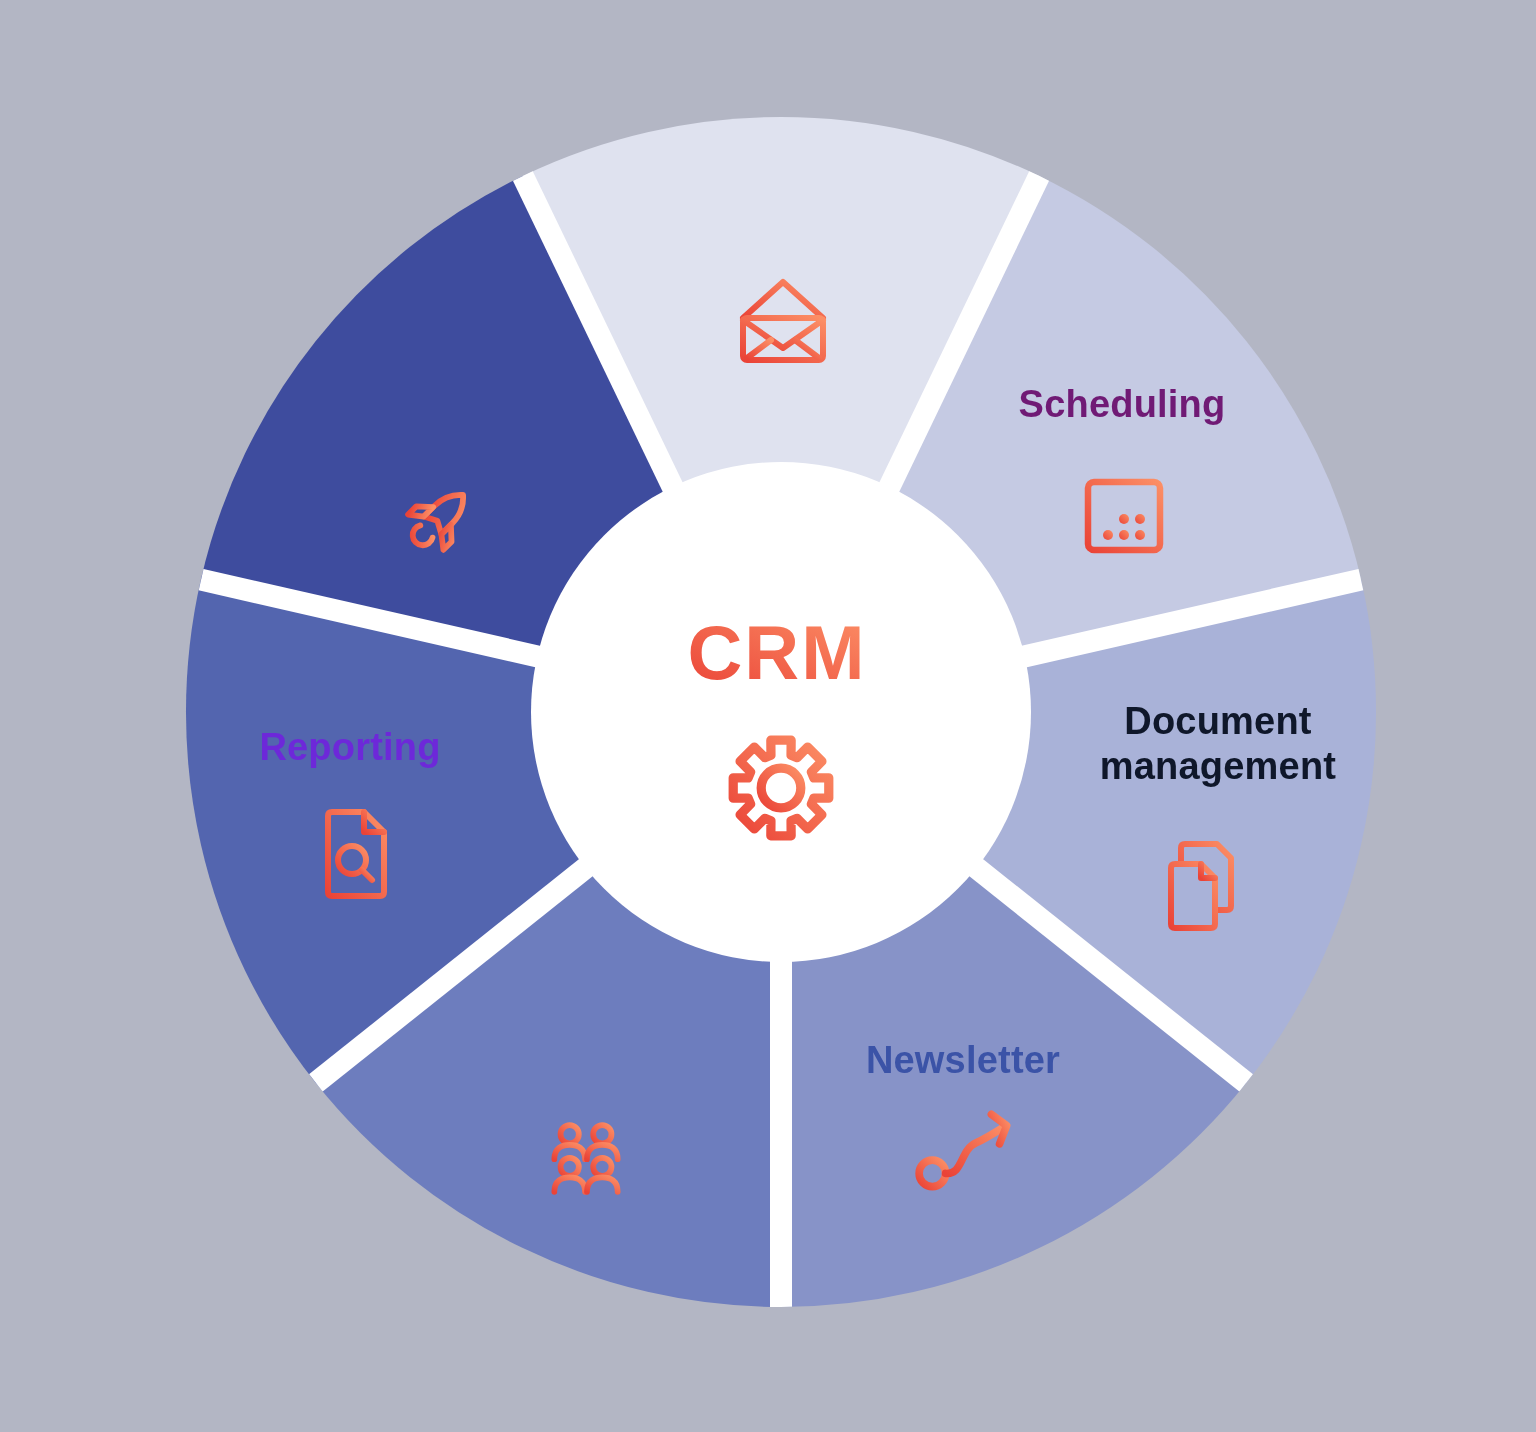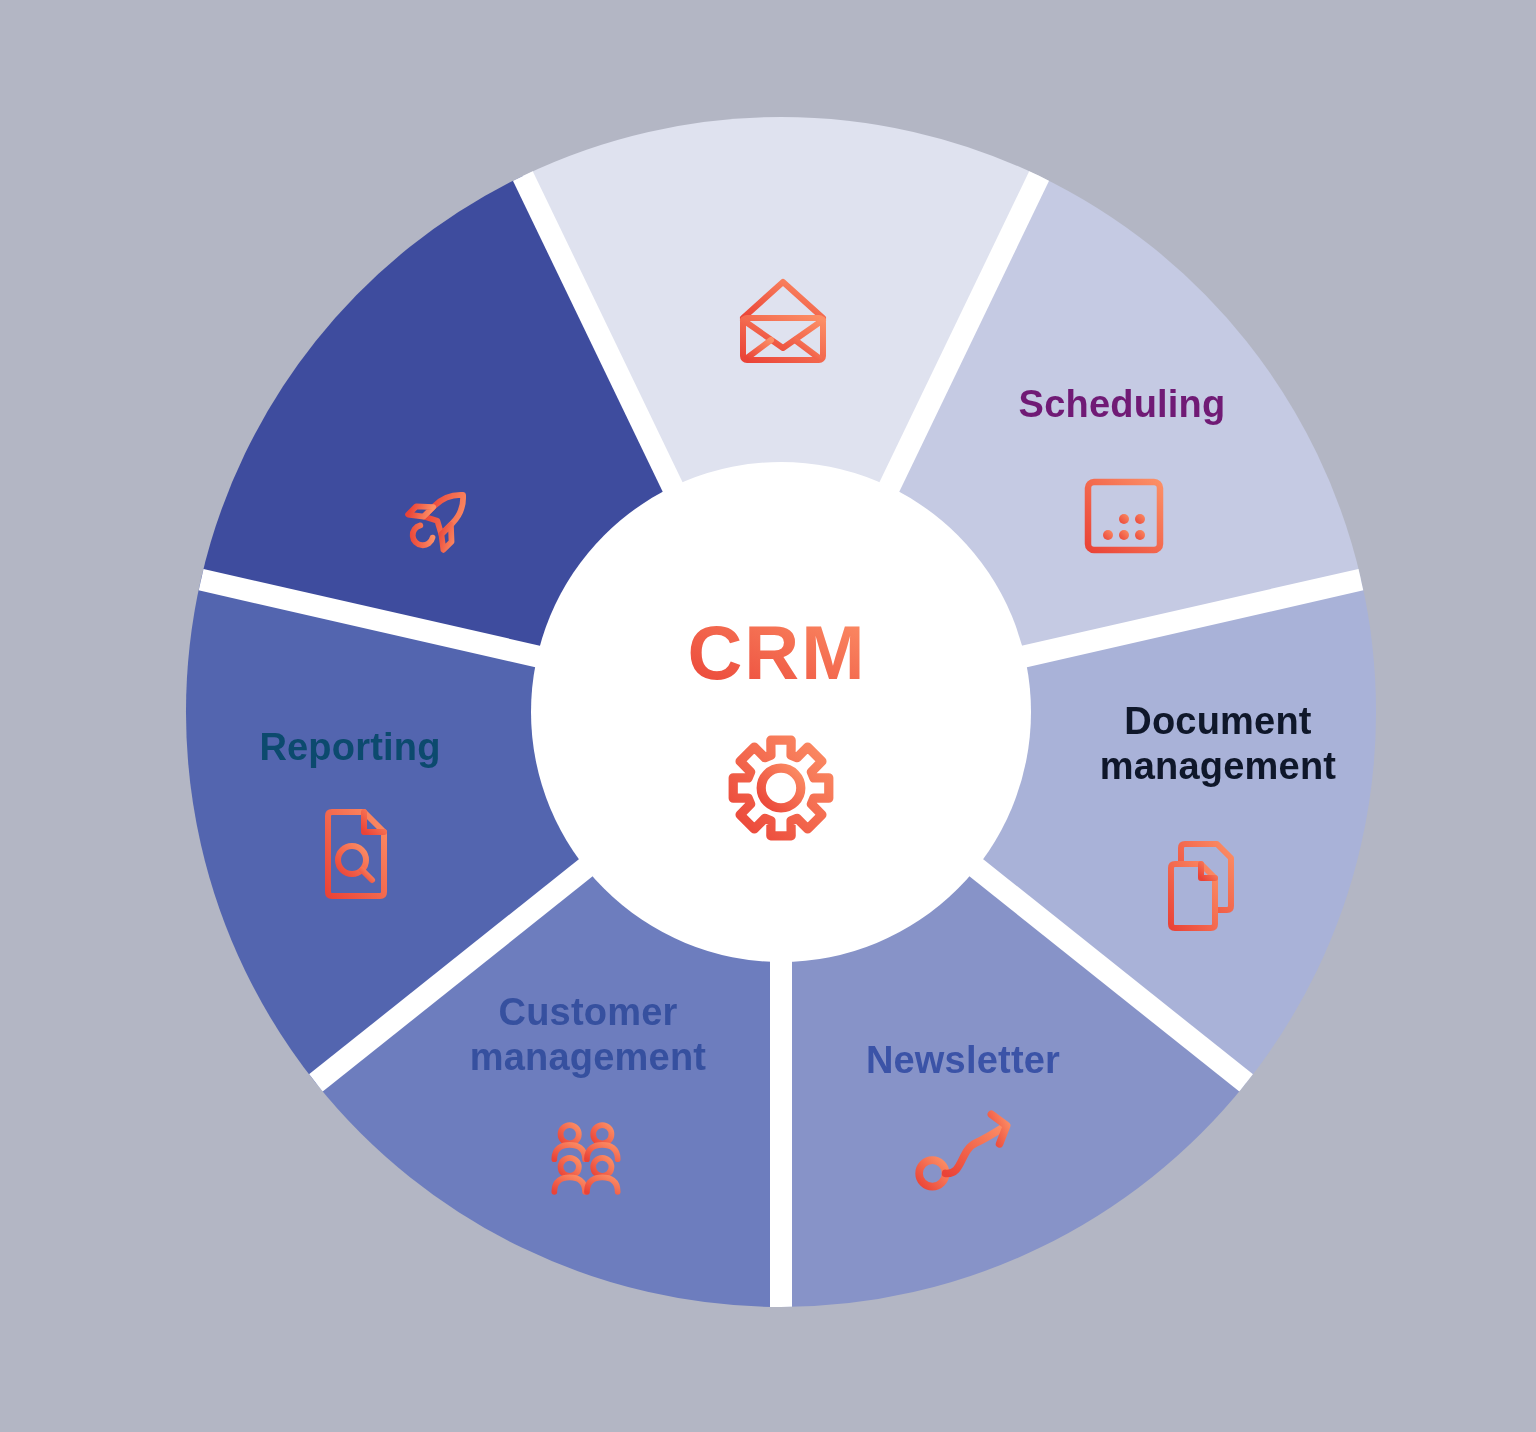--- a/index.html
+++ b/index.html
@@ -132,18 +132,17 @@
     </g>
   </svg>
 
 
   <div class="seg-label" style="left: 1122px; top: 404px; width: 320px; color: #701a75;">Scheduling</div>
 
   <div class="seg-label" style="left: 1218px; top: 744px; width: 280px; color: #0f172a;">Document management</div>
 
   <div class="seg-label" style="left: 963px; top: 1060px; width: 320px; color: rgb(59, 83, 167);">Newsletter</div>
 
-  <div class="seg-label" style="left: 588px; top: 1035px; width: 290px; color: rgb(54, 80, 159);">Customer management</div>
 
-  <div class="seg-label" style="left: 350px; top: 747px; width: 320px; color: #0c4a6e;">Reporting</div>
+  <div class="seg-label" style="left: 350px; top: 747px; width: 320px; color: #6d28d9;">Reporting</div>
 
 
 </div>
 
 </body></html>

